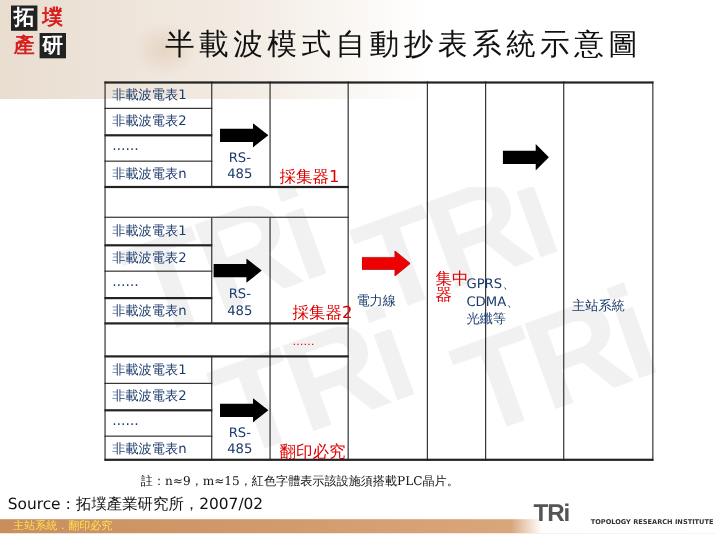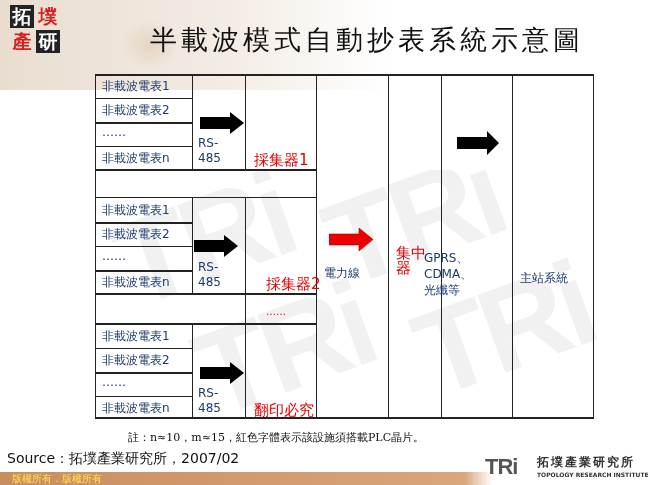--- a/index.html
+++ b/index.html
@@ -45,21 +45,21 @@
   .cell {
     position:absolute; box-sizing:border-box;
     font-size:12px; color:#1a3a6b;
   }
   .line { position:absolute; background:#222; }
   .meter {
     position:absolute; font-size:12px; color:#1a3a6b; line-height:14px;
     padding-left:6px; white-space:nowrap;
   }
   .rs {
-    position:absolute; font-size:12px; color:#1a3a6b; 
+    position:absolute; font-size:12px; color:#1a3a6b; text-align:center;
     line-height:15px; width:40px;
   }
   .col {
     position:absolute; font-size:15px; color:#e00000; white-space:nowrap;
   }
   .blue { color:#1a3a6b; }
   .arrow { position:absolute; }
   .note {
     position:absolute; left:128px; top:430px; font-size:11px; color:#111;
     font-family:"DejaVu Serif", "Liberation Serif", serif; white-space:nowrap;
@@ -209,24 +209,23 @@
   </svg>
   <div class="cell blue" style="left:424px;top:250px;line-height:16px;white-space:nowrap;">
     <div>GPRS、</div>
     <div>CDMA、</div>
     <div>光纖等</div>
   </div>
 
   <div class="cell blue" style="left:520px;top:270px;white-space:nowrap;text-align:right;">主站系統</div>
 </div>
 
-<div class="note">註：n≈10，m≈15，紅色字體表示該設施須搭載PLC晶片。</div>
+<div class="note">註：n≈9，m≈15，紅色字體表示該設施須搭載PLC晶片。</div>
 <div class="source">Source：拓墣產業研究所，2007/02</div>
 
 <div class="footer-bar">
-  <div class="footer-text">版權所有．版權所有</div>
+  <div class="footer-text">主站系統．翻印必究</div>
 </div>
 
 <div class="tri-logo">
   <div class="tri-mark">TRi</div>
-  <div class="tri-cn">拓墣產業研究所</div>
   <div class="tri-en">TOPOLOGY RESEARCH INSTITUTE</div>
 </div>
 
 </body></html>

